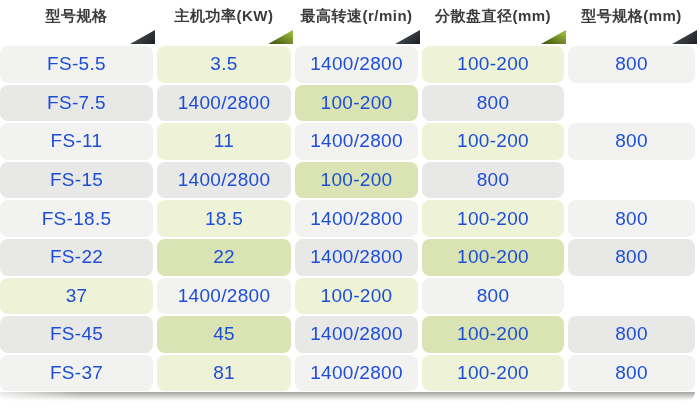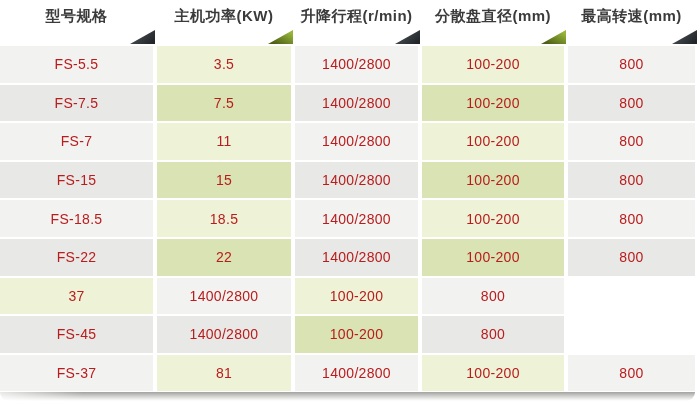--- a/index.html
+++ b/index.html
@@ -53,23 +53,24 @@
     display: flex;
     flex-direction: column;
     row-gap: 2px;
     margin-top: 1px;
   }
   .row { height: 36.6px; }
   .cell {
     display: flex;
     align-items: center;
     justify-content: center;
-    font-size: 14px;
-    color: #b91c1c;
+    font-size: 19px;
+    color: #1d4ed8;
     letter-spacing: 0.3px;
+    border-radius: 8px;
   }
   .row.odd  .cell.gray  { background: #f2f2f1; }
   .row.odd  .cell.green { background: #eef3d7; }
   .row.even .cell.gray  { background: #e8e8e6; }
   .row.even .cell.green { background: #d9e3b3; }
   .row .cell:first-child {
     background-image: linear-gradient(to right, rgba(255,255,255,0.55), rgba(255,255,255,0) 14%);
   }
   
   .table-shadow {
@@ -89,57 +90,55 @@
   <div class="thead grid">
       <div class="th">
         <span>型号规格</span>
         <div class="tri dark"></div>
       </div>
       <div class="th">
         <span>主机功率(KW)</span>
         <div class="tri green"></div>
       </div>
       <div class="th">
-        <span>升降行程(r/min)</span>
+        <span>最高转速(r/min)</span>
         <div class="tri dark"></div>
       </div>
       <div class="th">
         <span>分散盘直径(mm)</span>
         <div class="tri green"></div>
       </div>
       <div class="th">
-        <span>最高转速(mm)</span>
+        <span>型号规格(mm)</span>
         <div class="tri dark"></div>
       </div>
     </div>
   <div class="tbody">
       <div class="row grid odd">
         <div class="cell gray">FS-5.5</div>
         <div class="cell green">3.5</div>
         <div class="cell gray">1400/2800</div>
         <div class="cell green">100-200</div>
         <div class="cell gray">800</div>
       </div>
       <div class="row grid even">
         <div class="cell gray">FS-7.5</div>
-        <div class="cell green">7.5</div>
         <div class="cell gray">1400/2800</div>
         <div class="cell green">100-200</div>
         <div class="cell gray">800</div>
       </div>
       <div class="row grid odd">
-        <div class="cell gray">FS-7</div>
+        <div class="cell gray">FS-11</div>
         <div class="cell green">11</div>
         <div class="cell gray">1400/2800</div>
         <div class="cell green">100-200</div>
         <div class="cell gray">800</div>
       </div>
       <div class="row grid even">
         <div class="cell gray">FS-15</div>
-        <div class="cell green">15</div>
         <div class="cell gray">1400/2800</div>
         <div class="cell green">100-200</div>
         <div class="cell gray">800</div>
       </div>
       <div class="row grid odd">
         <div class="cell gray">FS-18.5</div>
         <div class="cell green">18.5</div>
         <div class="cell gray">1400/2800</div>
         <div class="cell green">100-200</div>
         <div class="cell gray">800</div>
@@ -152,20 +151,21 @@
         <div class="cell gray">800</div>
       </div>
       <div class="row grid odd">
         <div class="cell green">37</div>
         <div class="cell gray">1400/2800</div>
         <div class="cell green">100-200</div>
         <div class="cell gray">800</div>
       </div>
       <div class="row grid even">
         <div class="cell gray">FS-45</div>
+        <div class="cell green">45</div>
         <div class="cell gray">1400/2800</div>
         <div class="cell green">100-200</div>
         <div class="cell gray">800</div>
       </div>
       <div class="row grid odd">
         <div class="cell gray">FS-37</div>
         <div class="cell green">81</div>
         <div class="cell gray">1400/2800</div>
         <div class="cell green">100-200</div>
         <div class="cell gray">800</div>

